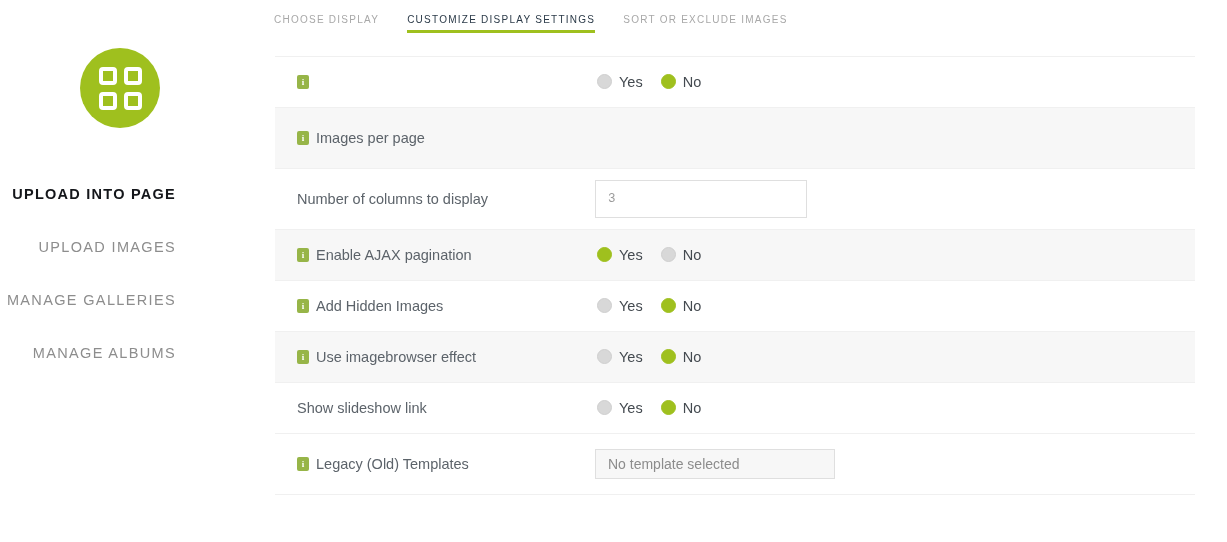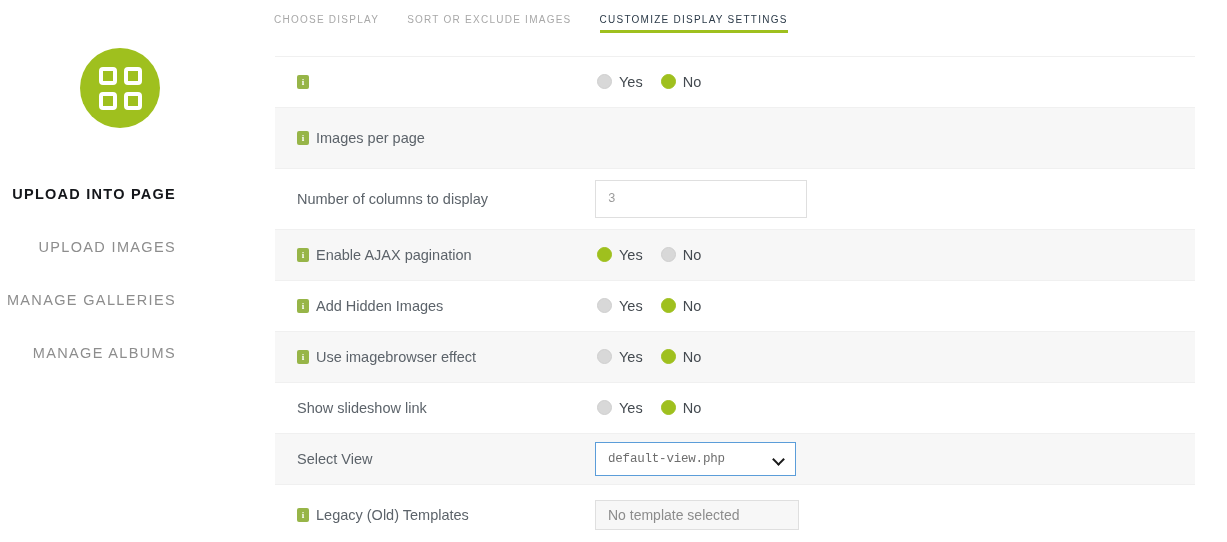--- a/index.html
+++ b/index.html
@@ -216,21 +216,21 @@
     padding: 0 12px;
     font-family: "Liberation Mono", monospace;
     font-size: 12.5px;
     color: #9a9a9a;
     display: flex;
     align-items: center;
     cursor: text;
   }
 
   .text-input.wide {
-    width: 204px;
+    width: 240px;
     height: 30px;
     font-family: "Liberation Sans", sans-serif;
     font-size: 14px;
     color: #8c8c8c;
     background: #f7f7f7;
   }
 
   
   .select-box {
     width: 201px;
@@ -291,22 +291,22 @@
         <div class="nav-item active">UPLOAD INTO PAGE</div>
         <div class="nav-item">UPLOAD IMAGES</div>
         <div class="nav-item">MANAGE GALLERIES</div>
         <div class="nav-item">MANAGE ALBUMS</div>
       </div>
   </div>
 
   <div class="main">
     <div class="tabs" id="tabs">
         <div class="tab">CHOOSE DISPLAY</div>
+        <div class="tab active">CUSTOMIZE DISPLAY SETTINGS</div>
         <div class="tab">SORT OR EXCLUDE IMAGES</div>
-        <div class="tab active">CUSTOMIZE DISPLAY SETTINGS</div>
       </div>
     <div class="settings-table" id="settings-table">
         <div class="row">
           <div class="row-label">
             <span class="info-icon">i</span>
           </div>
           <div class="row-control">
             <div class="radio-group ctl-offset">
               <div class="radio-opt">
                 <span class="radio-dot"></span>
@@ -397,31 +397,20 @@
                 <span class="radio-dot"></span>
                 <span class="radio-label">Yes</span>
               </div>
               <div class="radio-opt">
                 <span class="radio-dot on"></span>
                 <span class="radio-label">No</span>
               </div>
             </div>
           </div>
         </div>
-        <div class="row alt">
-          <div class="row-label">
-            <span>Select View</span>
-          </div>
-          <div class="row-control">
-            <div class="select-box">
-              <span class="select-value">default-view.php</span>
-              <span class="chev"></span>
-            </div>
-          </div>
-        </div>
         <div class="row tall">
           <div class="row-label">
             <span class="info-icon">i</span>
             <span>Legacy (Old) Templates</span>
           </div>
           <div class="row-control">
             <div class="text-input wide">No template selected</div>
           </div>
         </div>
       </div>

